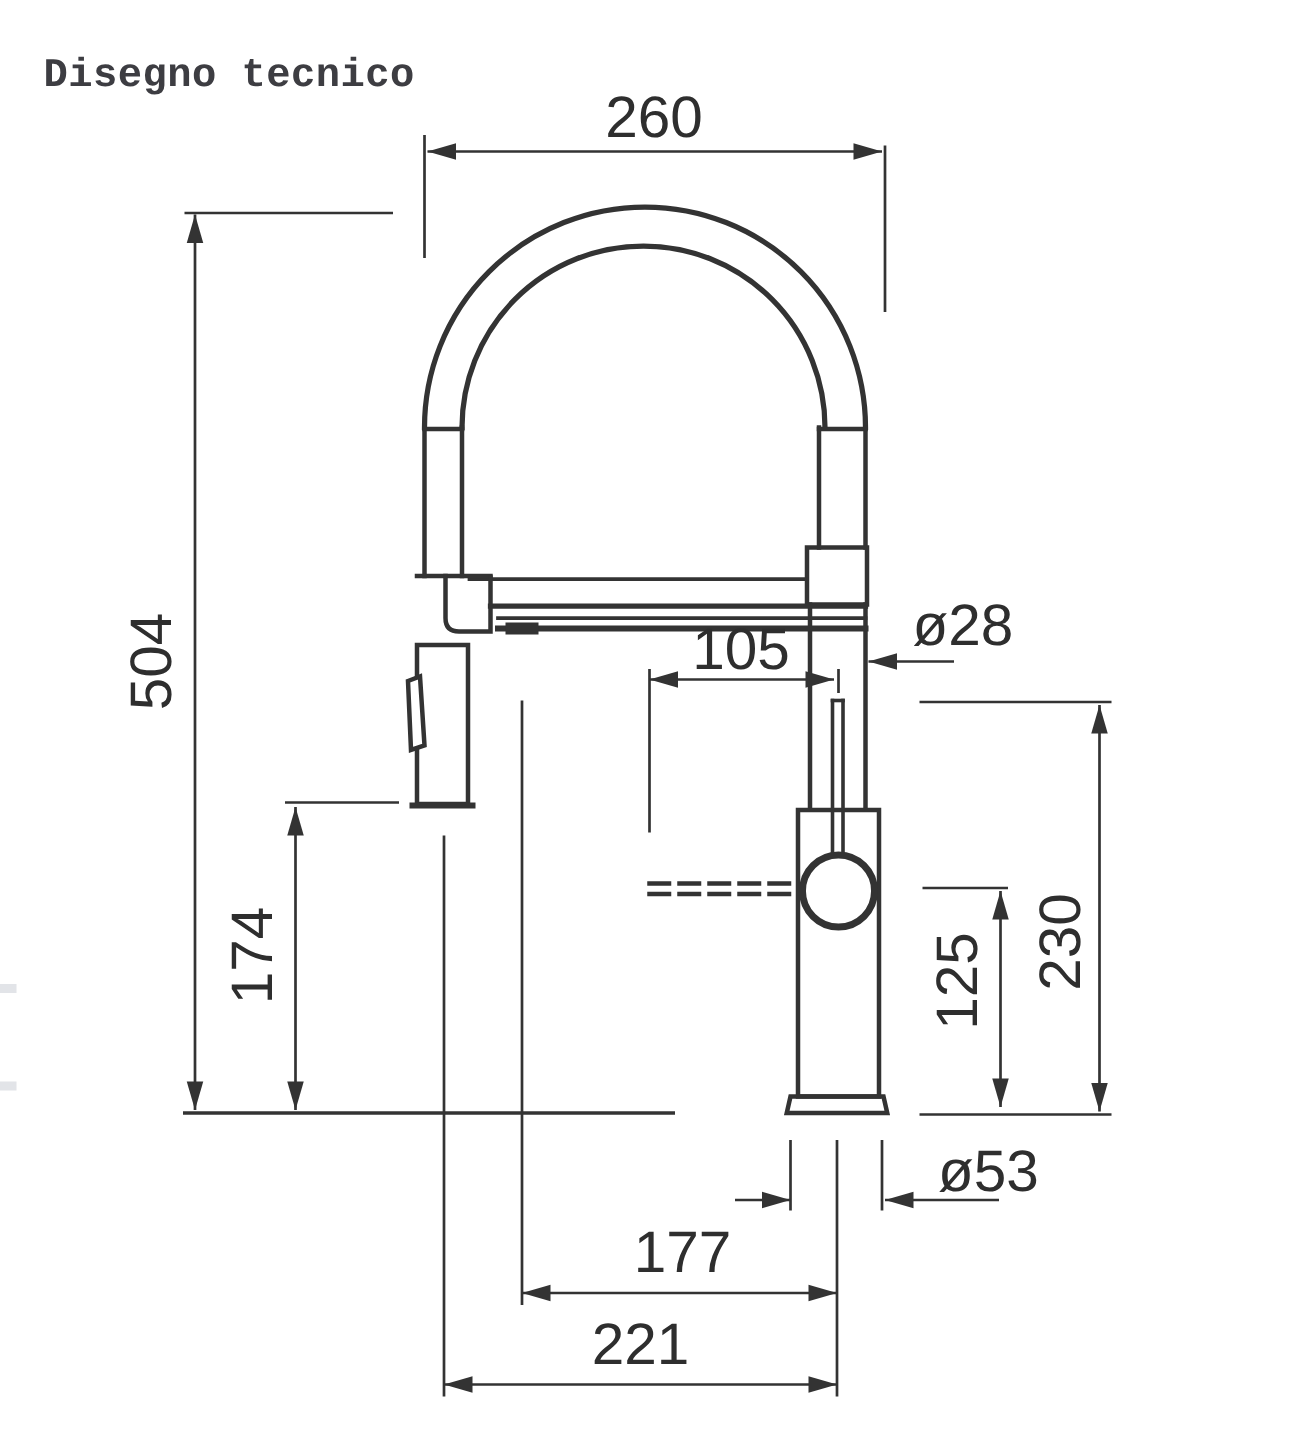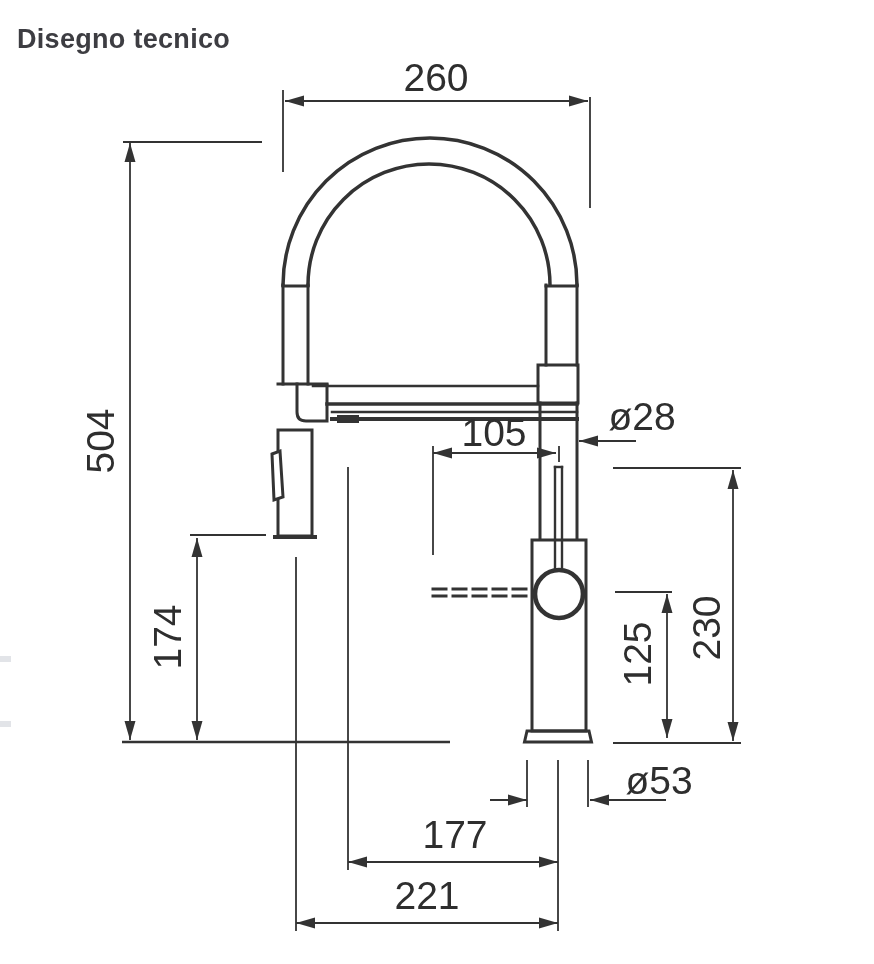--- a/index.html
+++ b/index.html
@@ -2,22 +2,22 @@
 <html><head>
 <meta charset="utf-8">
 <style>
   html,body{margin:0;padding:0;}
   body{
     width:874px;height:964px;position:relative;overflow:hidden;
     background:#ffffff;
     font-family:"Liberation Sans",sans-serif;
   }
   .page-title{
-    position:absolute;left:13px;top:20px;margin:4px;
-    font-family:Liberation Sans, sans-serif;
+    position:absolute;left:13px;top:20px;margin:16px;
+    font-family:Liberation Mono, monospace;
     font-size:27px;font-weight:700;letter-spacing:.3px;
     color:#3d3d42;
   }
   .edge-mark{position:absolute;left:0;width:11px;height:6px;background:#e2e4e8;}
   .edge-mark.m1{top:656px;}
   .edge-mark.m2{top:721px;}
   svg.drawing{position:absolute;left:0;top:0;}
   
   .f{stroke:#333;fill:none;stroke-width:3;stroke-linecap:square;}
   .f35{stroke-width:3.5;}

